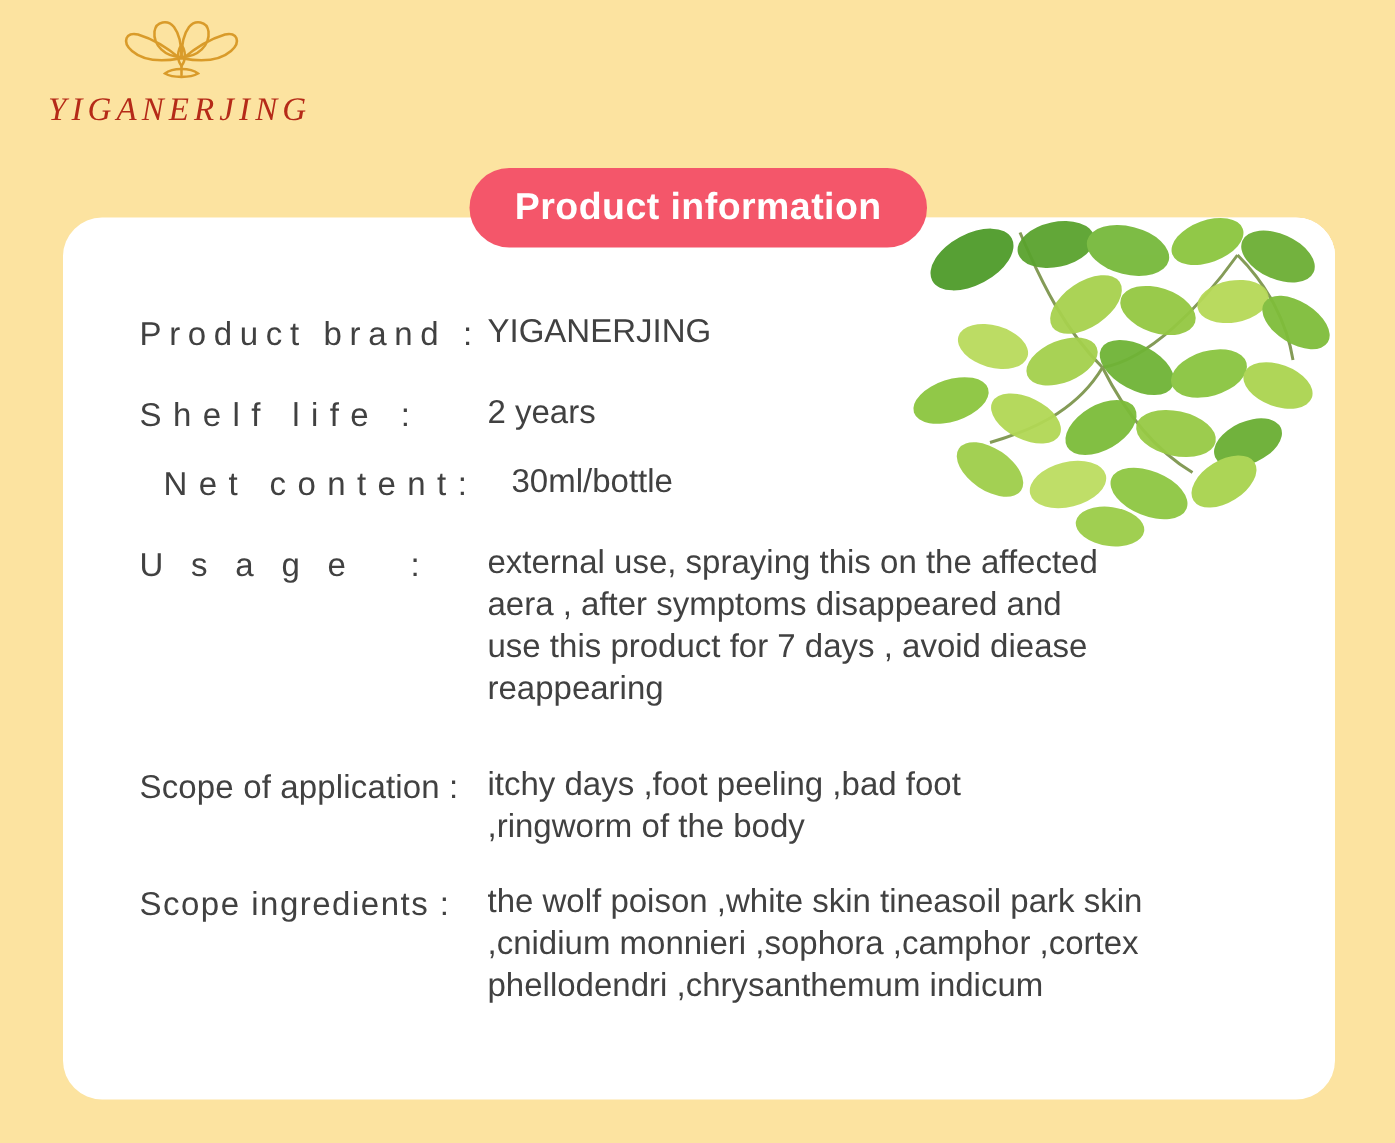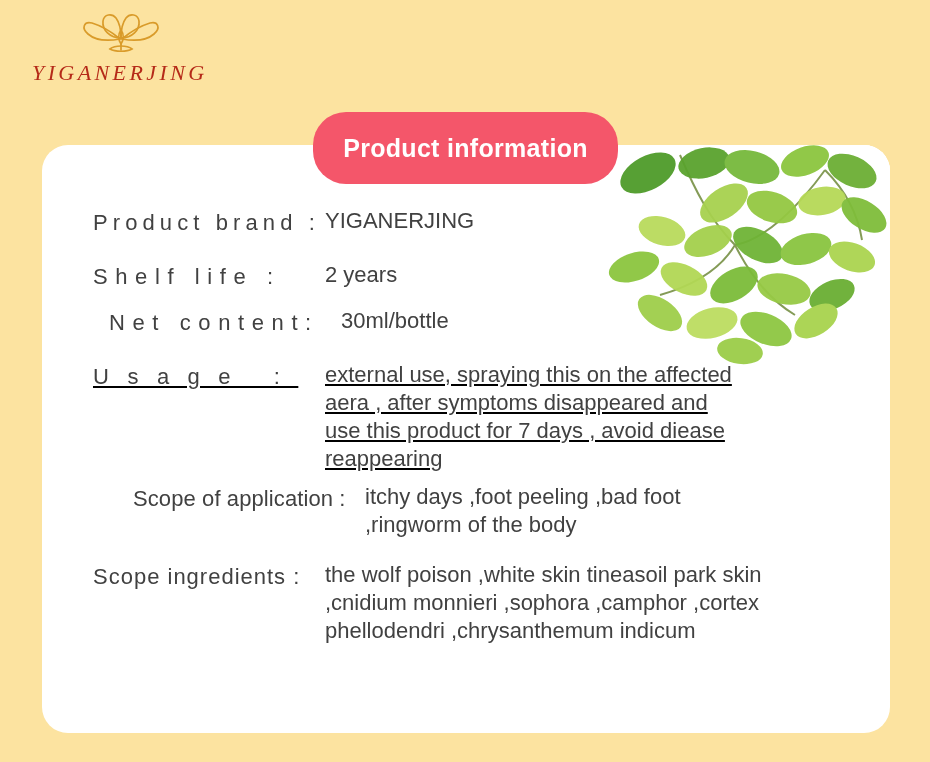--- a/index.html
+++ b/index.html
@@ -65,21 +65,21 @@
     background: #ffffff;
   }
   .leaf-photo svg { display: block; }
 
   
   .badge {
     position: absolute;
     left: 313px;
     top: 112px;
     width: 305px;
-    height: 72px;
+    height: 53px;
     background: #f4566a;
     border-radius: 33px;
     display: flex;
     align-items: center;
     justify-content: center;
     z-index: 5;
   }
   .badge-label {
     color: #ffffff;
     font-size: 25px;
@@ -106,30 +106,30 @@
     flex: 0 0 232px;
     font-size: 22px;
     color: #414141;
     line-height: 31px;
     text-align: left;
     white-space: nowrap;
   }
   .spec-label.sp-wide   { letter-spacing: 5.1px; }
   .spec-label.sp-wider  { letter-spacing: 7.6px; }
   .spec-label.sp-widest { letter-spacing: 18.5px; }
-  .spec-label.sp-tight  { letter-spacing: 0.1px; margin-left: 40px; }
+  .spec-label.sp-tight  { letter-spacing: 0.1px; }
   .spec-label.sp-small  { letter-spacing: 1.0px; }
   .spec-value {
     flex: 1;
     font-size: 22px;
     color: #414141;
     line-height: 28px;
     white-space: pre-line;
   }
-  .row-usage   { margin-bottom: 10px; text-decoration: underline; }
+  .row-usage   { margin-bottom: 36px; }
   .row-scope   { margin-bottom: 22px; }
   .row-brand   { margin-bottom: 23px; }
   .row-shelf   { }
   .row-net     { margin-bottom: 23px; margin-left: 16px; }
 </style>
 </head>
 <body>
 
 <div class="brand">
   <div class="brand-mark">

